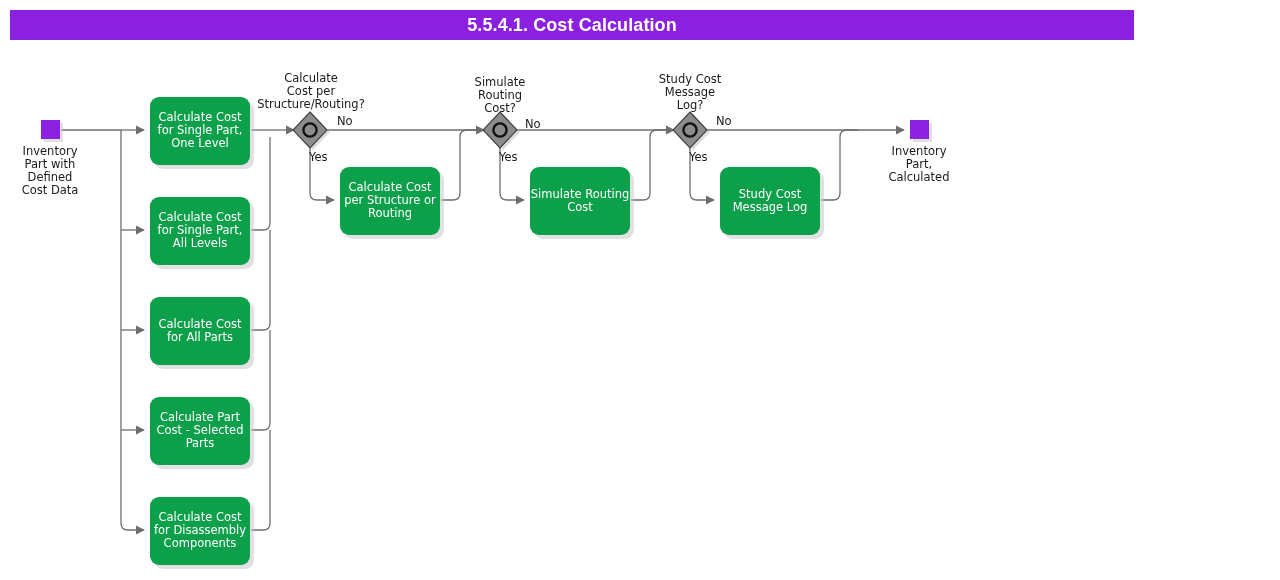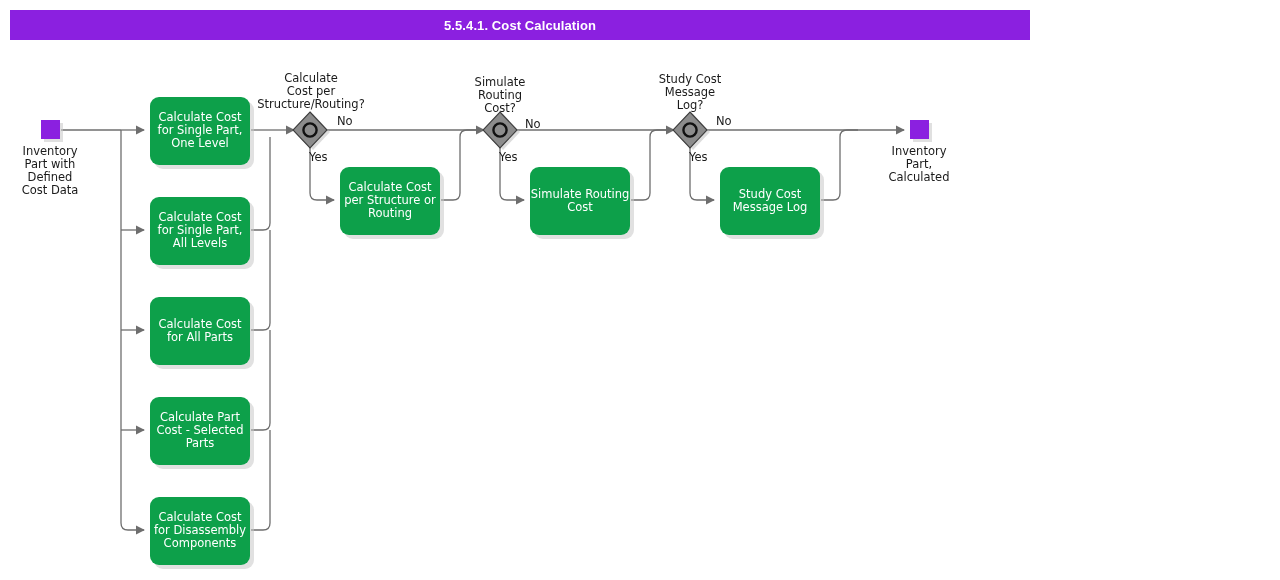--- a/index.html
+++ b/index.html
@@ -12,26 +12,26 @@
     position: relative;
     width: 1280px;
     height: 580px;
     overflow: hidden;
     background: #ffffff;
   }
   #titlebar {
     position: absolute;
     left: 10px;
     top: 10px;
-    width: 1020px;
+    width: 1124px;
     height: 30px;
     background: #8B20E0;
     color: #ffffff;
     font-family: "Liberation Sans", sans-serif;
-    font-size: 13px;
+    font-size: 18px;
     font-weight: bold;
     display: flex;
     align-items: center;
     justify-content: center;
     letter-spacing: 0.1px;
   }
   #canvas {
     position: absolute;
     left: 0;
     top: 0;

